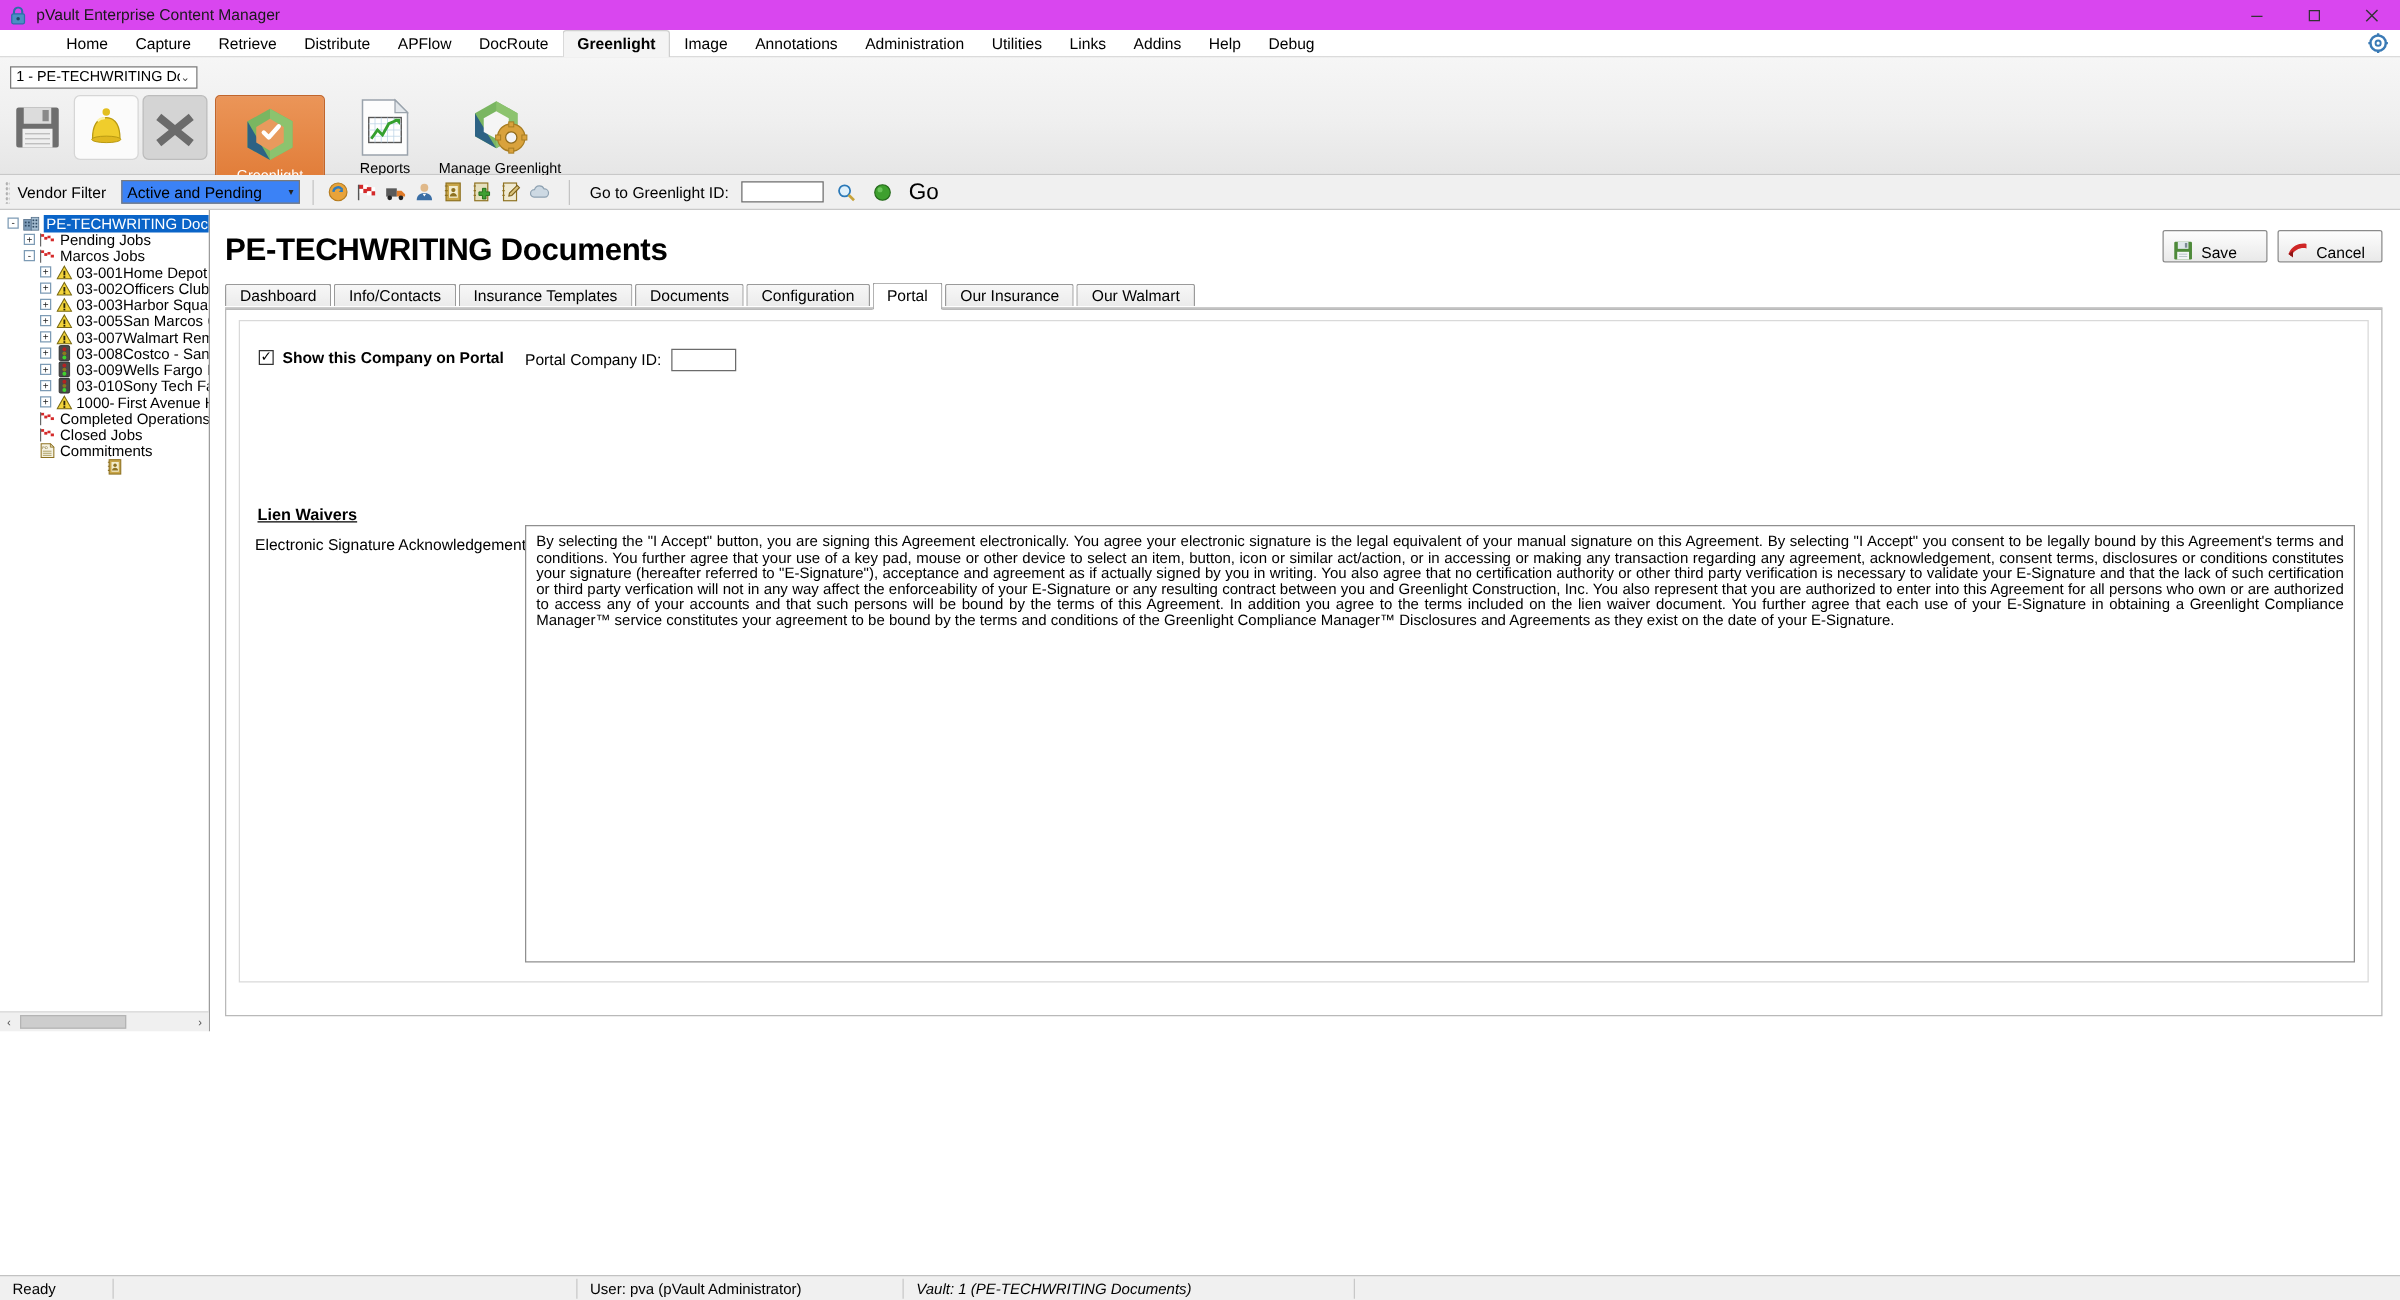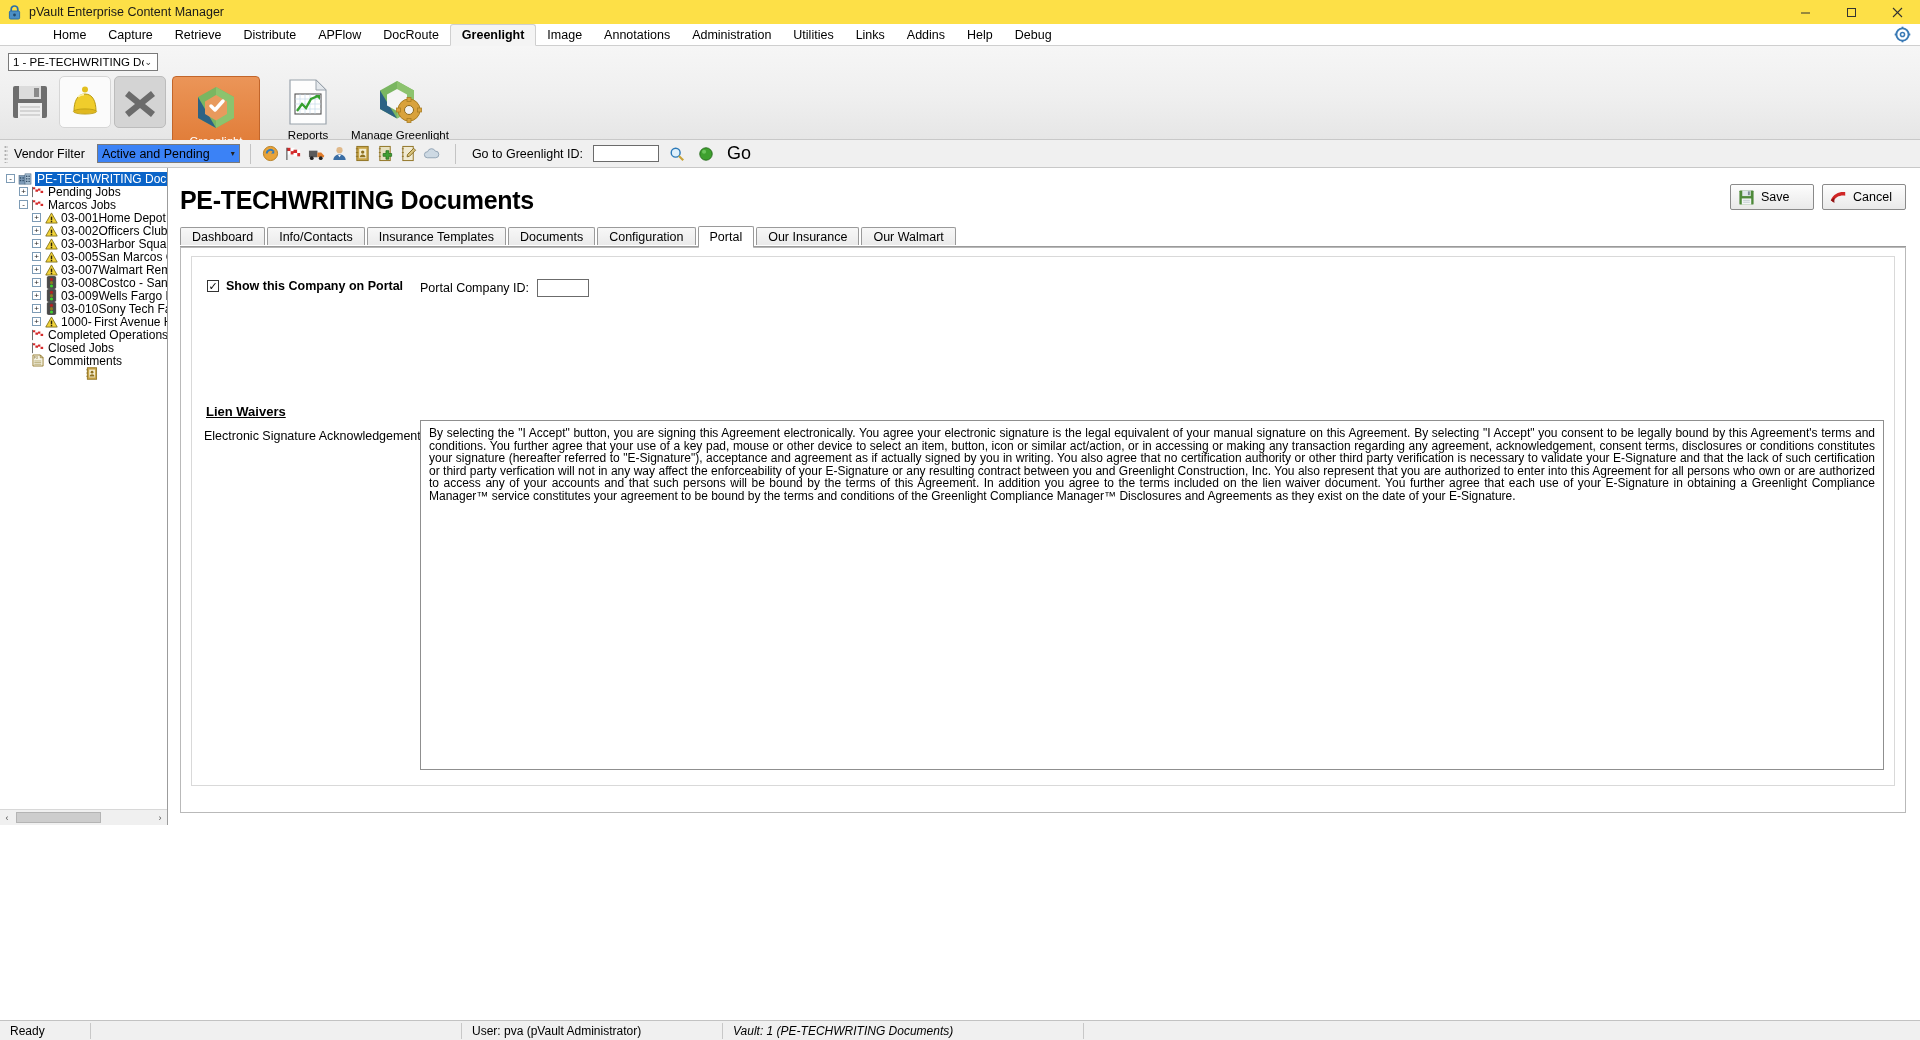--- a/index.html
+++ b/index.html
@@ -8,21 +8,21 @@
     width: 1920px; height: 1040px;
     overflow: hidden;
     font-family: "Liberation Sans", sans-serif;
     background: #ffffff;
   }
   body { font-size: 13px; color: #000; }
 
   
   #titlebar {
     height: 24px;
-    background: #fde047;
+    background: #d946ef;
     display: flex;
     align-items: center;
     border-bottom: 0px solid #ddd;
     position: relative;
   }
   #titlebar .lock-ico { margin-left: 8px; margin-right: 8px; display:flex; align-items:center;}
   #titlebar .app-title { font-size: 12.5px; color: #1a1a1a; }
   #win-buttons { position: absolute; right: 0; top: 0; height: 24px; display: flex; }
   #win-buttons .wb {
     width: 46px; height: 24px; display: flex; align-items: center; justify-content: center;
@@ -176,21 +176,21 @@
   #content { flex: 1; background: #fff; position: relative; padding: 0 0 0 0; }
   #page-title {
     position:absolute; left: 12px; top: 18px;
     font-size: 25px; font-weight: bold; letter-spacing: -0.3px;
   }
   #topbuttons { position:absolute; right: 14px; top: 16px; display:flex; gap: 8px; }
   .topbtn {
     width: 84px; height: 26px;
     background: linear-gradient(to bottom,#fdfdfd,#e9e9e9);
     border:1px solid #8a8a8a; border-radius:2px;
-    display:flex; align-items:center; gap:6px; padding-left:6px;
+    display:flex; align-items:flex-end; gap:6px; padding-left:6px;
     font-size:12.5px;
   }
   .topbtn .tb-i { width:18px; height:18px; display:flex; align-items:center; justify-content:center;}
 
   
   #tabstrip {
     position:absolute; left: 12px; top: 58px; right: 14px; height: 21px;
     display:flex; align-items:center;
     border-bottom: 1px solid #9a9a9a;
   }

